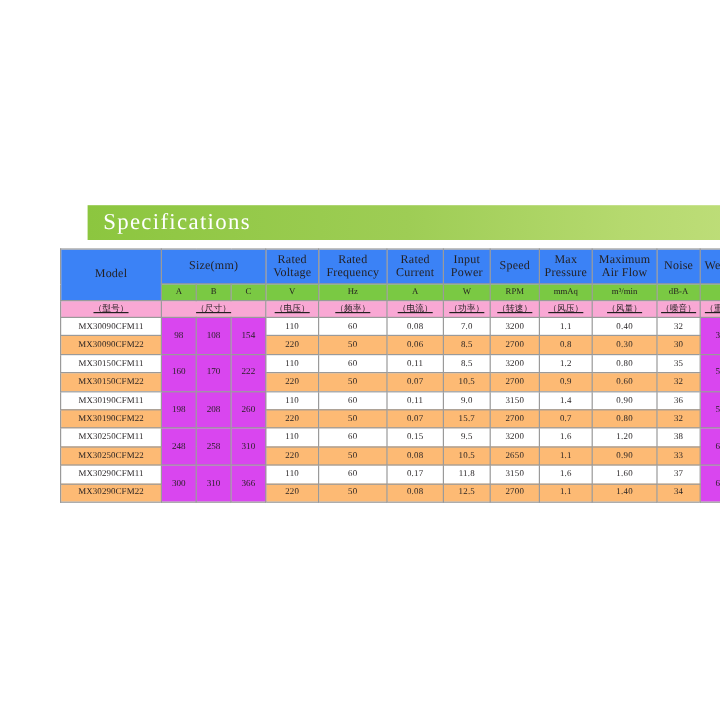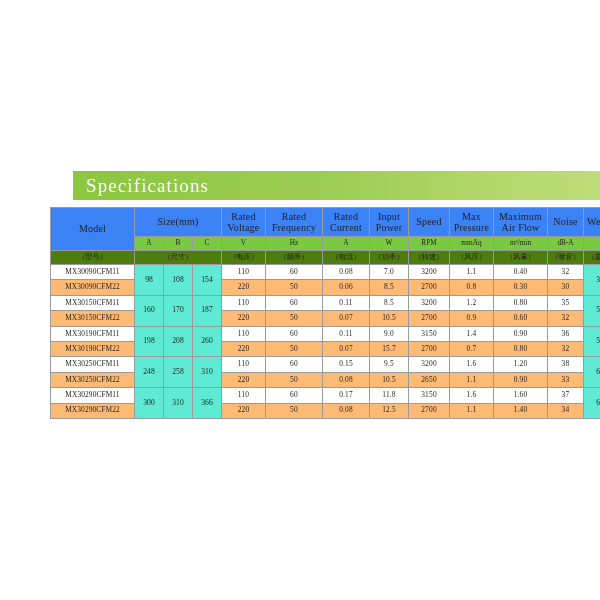--- a/index.html
+++ b/index.html
@@ -67,40 +67,41 @@
     font-size: 10px;
     height: 28px;
     letter-spacing: 0.2px;
   }
   th.unit {
     background: #7ac943;
     font-size: 7.3px;
     height: 13px;
   }
   th.cn {
-    background: #4d7c0f;
+    background: #f9a8d4;
     font-size: 7.3px;
     height: 13px;
+    text-decoration: underline;
   }
   
   td.cell {
     font-size: 7.4px;
     height: 14.4px;
     background: #ffffff;
     letter-spacing: 0.2px;
   }
   tr.alt td.cell {
     background: #fdba74;
   }
   td.model {
     font-size: 7.4px;
     letter-spacing: 0.1px;
   }
   td.span-cell {
-    background: #5eead4;
+    background: #d946ef;
     font-size: 7.6px;
   }
   
   col.c-model  { width: 84px; }
   col.c-a      { width: 29px; }
   col.c-b      { width: 29px; }
   col.c-c      { width: 29px; }
   col.c-v      { width: 44px; }
   col.c-hz     { width: 57px; }
   col.c-amp    { width: 47px; }
@@ -203,21 +204,21 @@
             <td class="cell">8.5</td>
             <td class="cell">2700</td>
             <td class="cell">0.8</td>
             <td class="cell">0.30</td>
             <td class="cell">30</td>
           </tr>
           <tr>
             <td class="cell model">MX30150CFM11</td>
             <td class="span-cell" rowspan="2">160</td>
             <td class="span-cell" rowspan="2">170</td>
-            <td class="span-cell" rowspan="2">187</td>
+            <td class="span-cell" rowspan="2">222</td>
             <td class="cell">110</td>
             <td class="cell">60</td>
             <td class="cell">0.11</td>
             <td class="cell">8.5</td>
             <td class="cell">3200</td>
             <td class="cell">1.2</td>
             <td class="cell">0.80</td>
             <td class="cell">35</td>
             <td class="span-cell" rowspan="2">520</td>
           </tr>

